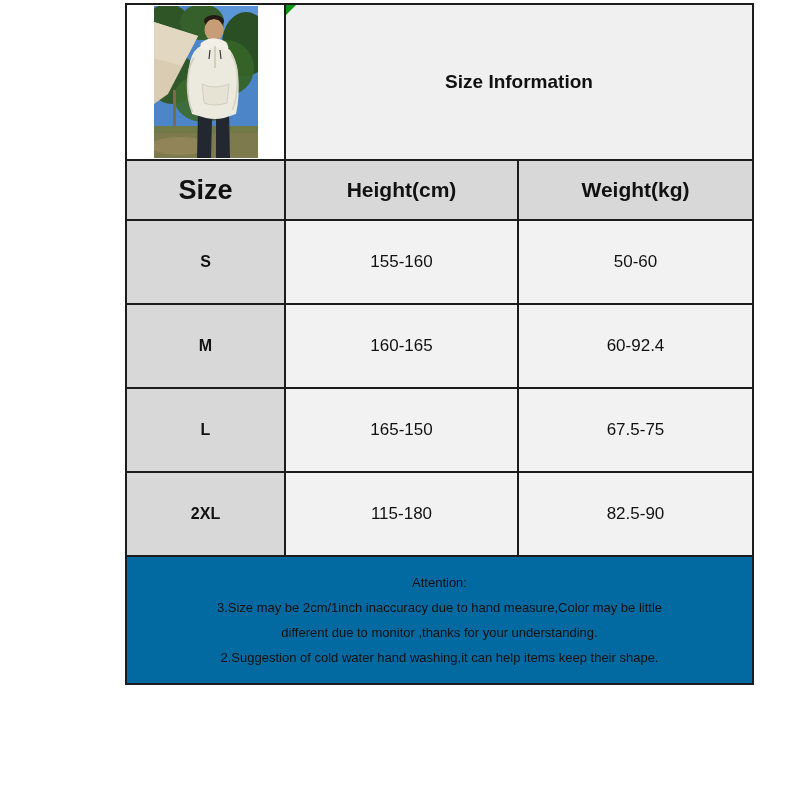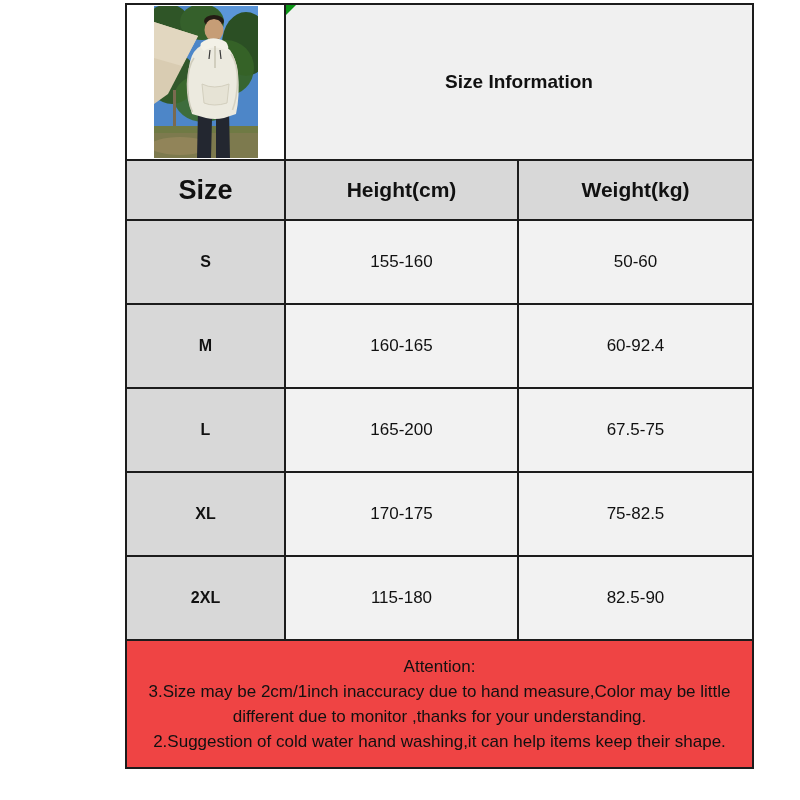--- a/index.html
+++ b/index.html
@@ -70,25 +70,25 @@
     font-size: 16px;
     font-weight: bold;
   }
   td.value-cell {
     background: #f2f2f2;
     font-size: 17px;
     font-weight: 400;
   }
 
   td.note-cell {
-    background: #ef4444;
+    background: #0369a1;
     text-align: left;
     vertical-align: top;
     padding: 4px 6px;
-    font-size: 17px;
+    font-size: 13px;
     line-height: 25px;
     font-weight: 400;
   }
 </style>
 </head>
 <body>
 
 <div class="sheet">
   <table class="size-chart">
     <colgroup>
@@ -151,27 +151,22 @@
       <td class="value-cell">155-160</td>
       <td class="value-cell">50-60</td>
     </tr>
     <tr class="r-data">
       <td class="label-cell">M</td>
       <td class="value-cell">160-165</td>
       <td class="value-cell">60-92.4</td>
     </tr>
     <tr class="r-data">
       <td class="label-cell">L</td>
-      <td class="value-cell">165-200</td>
+      <td class="value-cell">165-150</td>
       <td class="value-cell">67.5-75</td>
-    </tr>
-    <tr class="r-data">
-      <td class="label-cell">XL</td>
-      <td class="value-cell">170-175</td>
-      <td class="value-cell">75-82.5</td>
     </tr>
     <tr class="r-data">
       <td class="label-cell">2XL</td>
       <td class="value-cell">115-180</td>
       <td class="value-cell">82.5-90</td>
     </tr>
 
     <tr class="r-note">
       <td class="note-cell" colspan="3">
         <div>Attention:</div>

